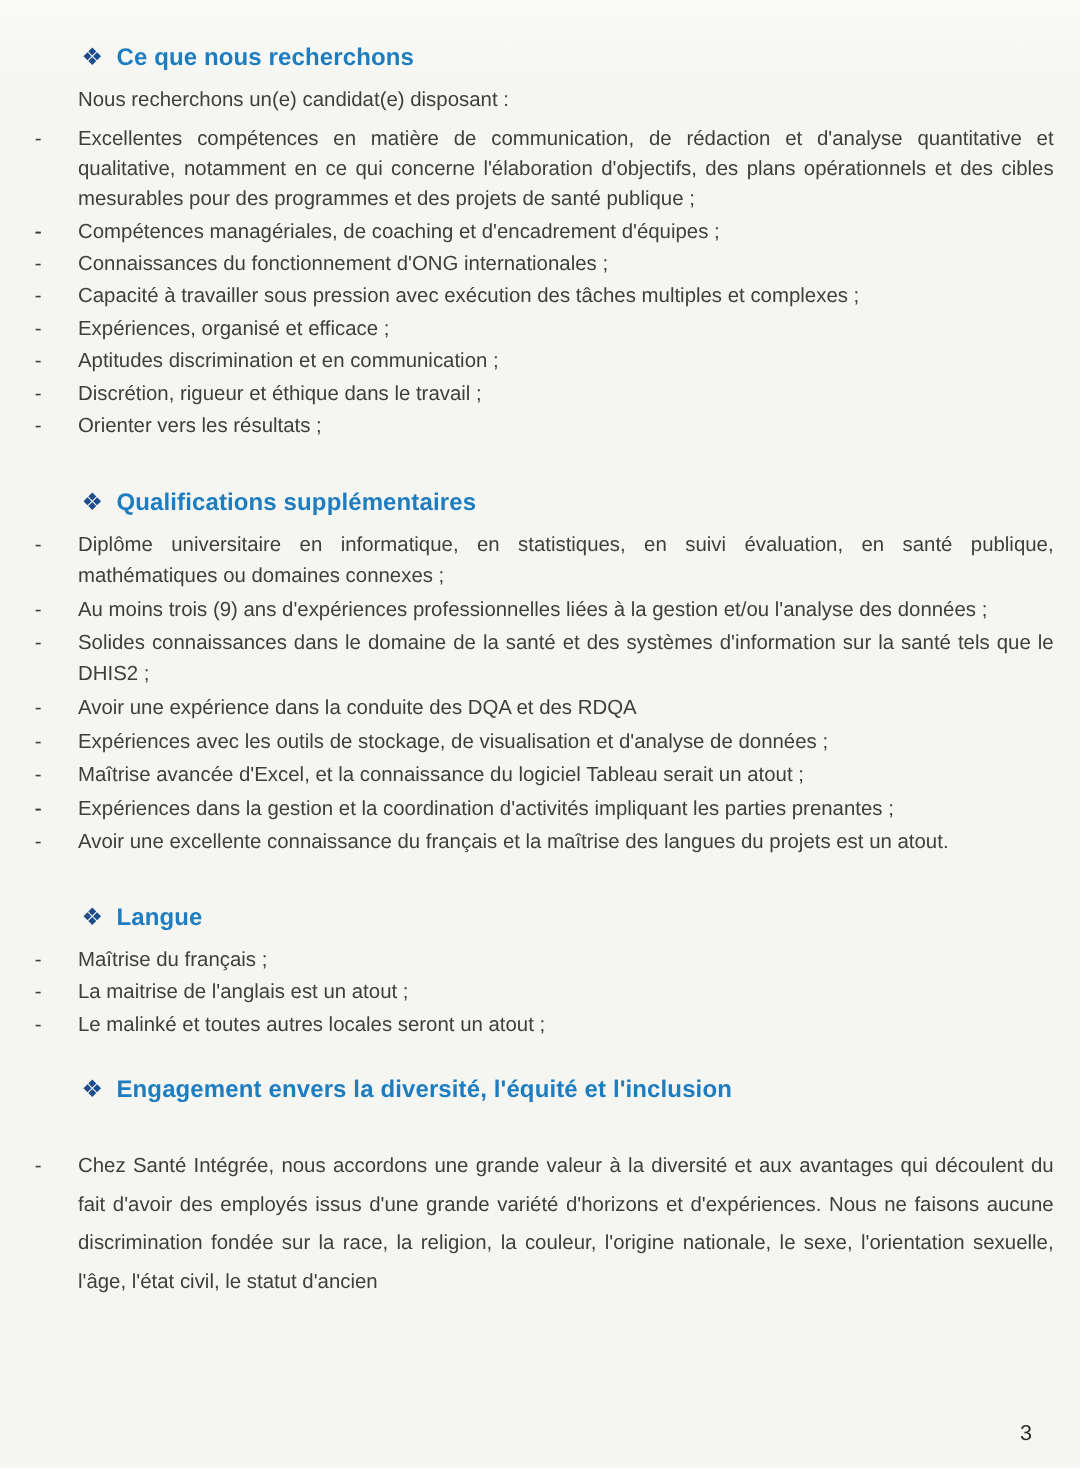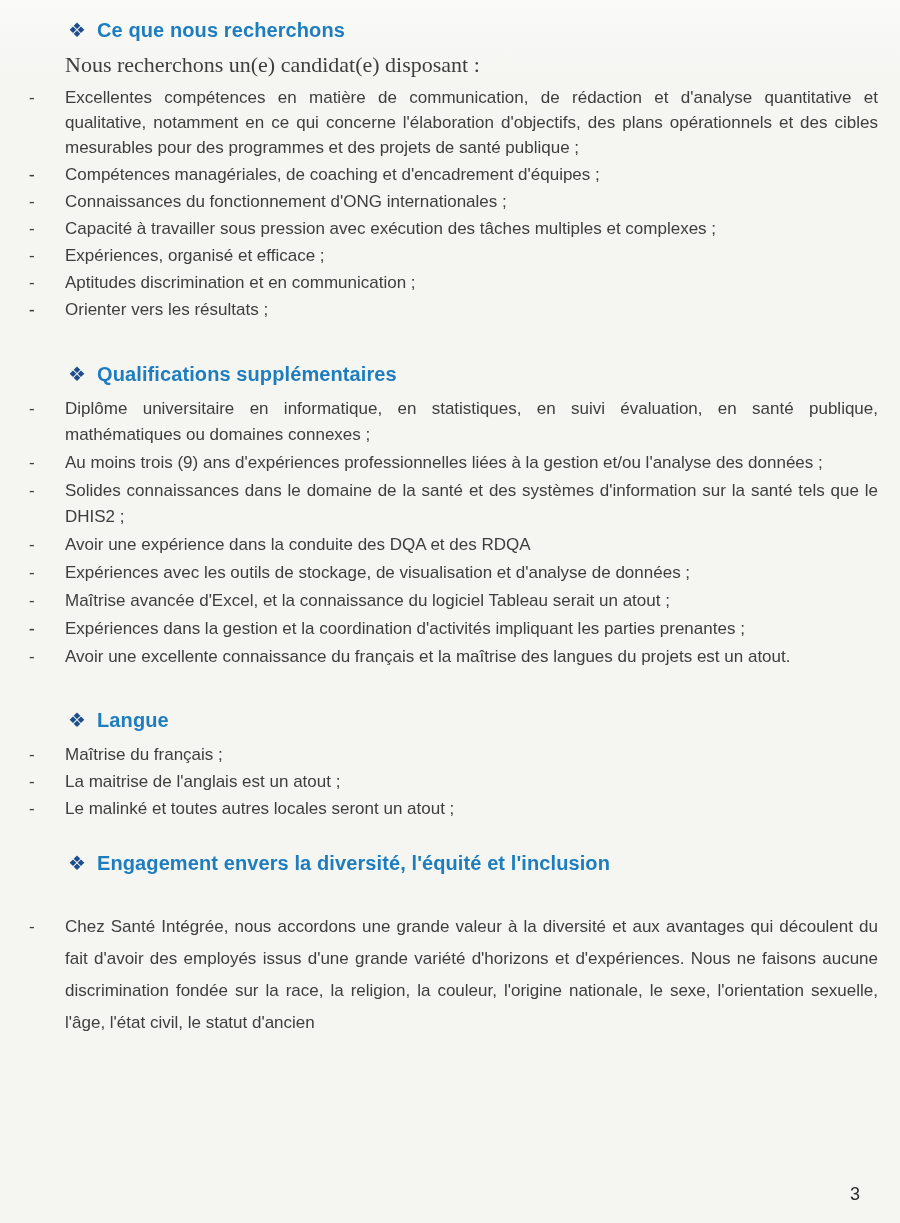--- a/index.html
+++ b/index.html
@@ -10,42 +10,41 @@
     position: relative;
     background: linear-gradient(180deg, #fafaf8 0%, #f5f5f2 6%, #f5f5f2 100%);
     font-family: "Liberation Sans", "DejaVu Sans", sans-serif;
     color: #3e3e3e;
   }
   .page {
     position: relative;
     width: 900px;
     height: 1223px;
     box-sizing: border-box;
-    padding-top: 16px;
+    padding-top: 34px;
   }
   
   .sec-title {
     margin: 0 0 8px 68px;
     font-size: 20px;
     line-height: 28px;
     font-weight: bold;
     color: #1d7dbf;
     letter-spacing: 0.1px;
   }
   .sec-title .diamond {
     color: #1e4d8c;
     font-size: 20px;
     margin-right: 11px;
     font-weight: normal;
   }
   .intro {
     margin: 0 0 8px 65px;
-    font-size: 22px;
+    font-size: 17px;
     line-height: 25px;
-    font-family: Liberation Serif, serif;
   }
   
   ul.dash-list {
     list-style: none;
     margin: 0;
     padding: 0 22px 0 65px;
   }
   ul.dash-list li {
     position: relative;
     text-align: justify;
@@ -86,21 +85,21 @@
   </h2>
   <p class="intro">Nous recherchons un(e) candidat(e) disposant :</p>
   <ul class="dash-list">
     <li><span class="dash">-</span><span>Excellentes compétences en matière de communication, de rédaction et d'analyse quantitative et qualitative, notamment en ce qui concerne l'élaboration d'objectifs, des plans opérationnels et des cibles mesurables pour des programmes et des projets de santé publique ;</span></li>
     <li><span class="dash">-</span></li>
     <li><span class="dash">-</span><span>Compétences managériales, de coaching et d'encadrement d'équipes ;</span></li>
     <li><span class="dash">-</span><span>Connaissances du fonctionnement d'ONG internationales ;</span></li>
     <li><span class="dash">-</span><span>Capacité à travailler sous pression avec exécution des tâches multiples et complexes ;</span></li>
     <li><span class="dash">-</span><span>Expériences, organisé et efficace ;</span></li>
     <li><span class="dash">-</span><span>Aptitudes discrimination et en communication ;</span></li>
-    <li><span class="dash">-</span></li>
+    <li><span class="dash">-</span><span>Discrétion, rigueur et éthique dans le travail ;</span></li>
     <li><span class="dash">-</span><span>Orienter vers les résultats ;</span></li>
   </ul>
 
   <div class="gap-q"></div>
 
   <h2 class="sec-title">
     <span class="diamond">❖</span><span>Qualifications supplémentaires</span>
   </h2>
   <ul class="dash-list q">
     <li><span class="dash">-</span><span>Diplôme universitaire en informatique, en statistiques, en suivi évaluation, en santé publique, mathématiques ou domaines connexes ;</span></li>

